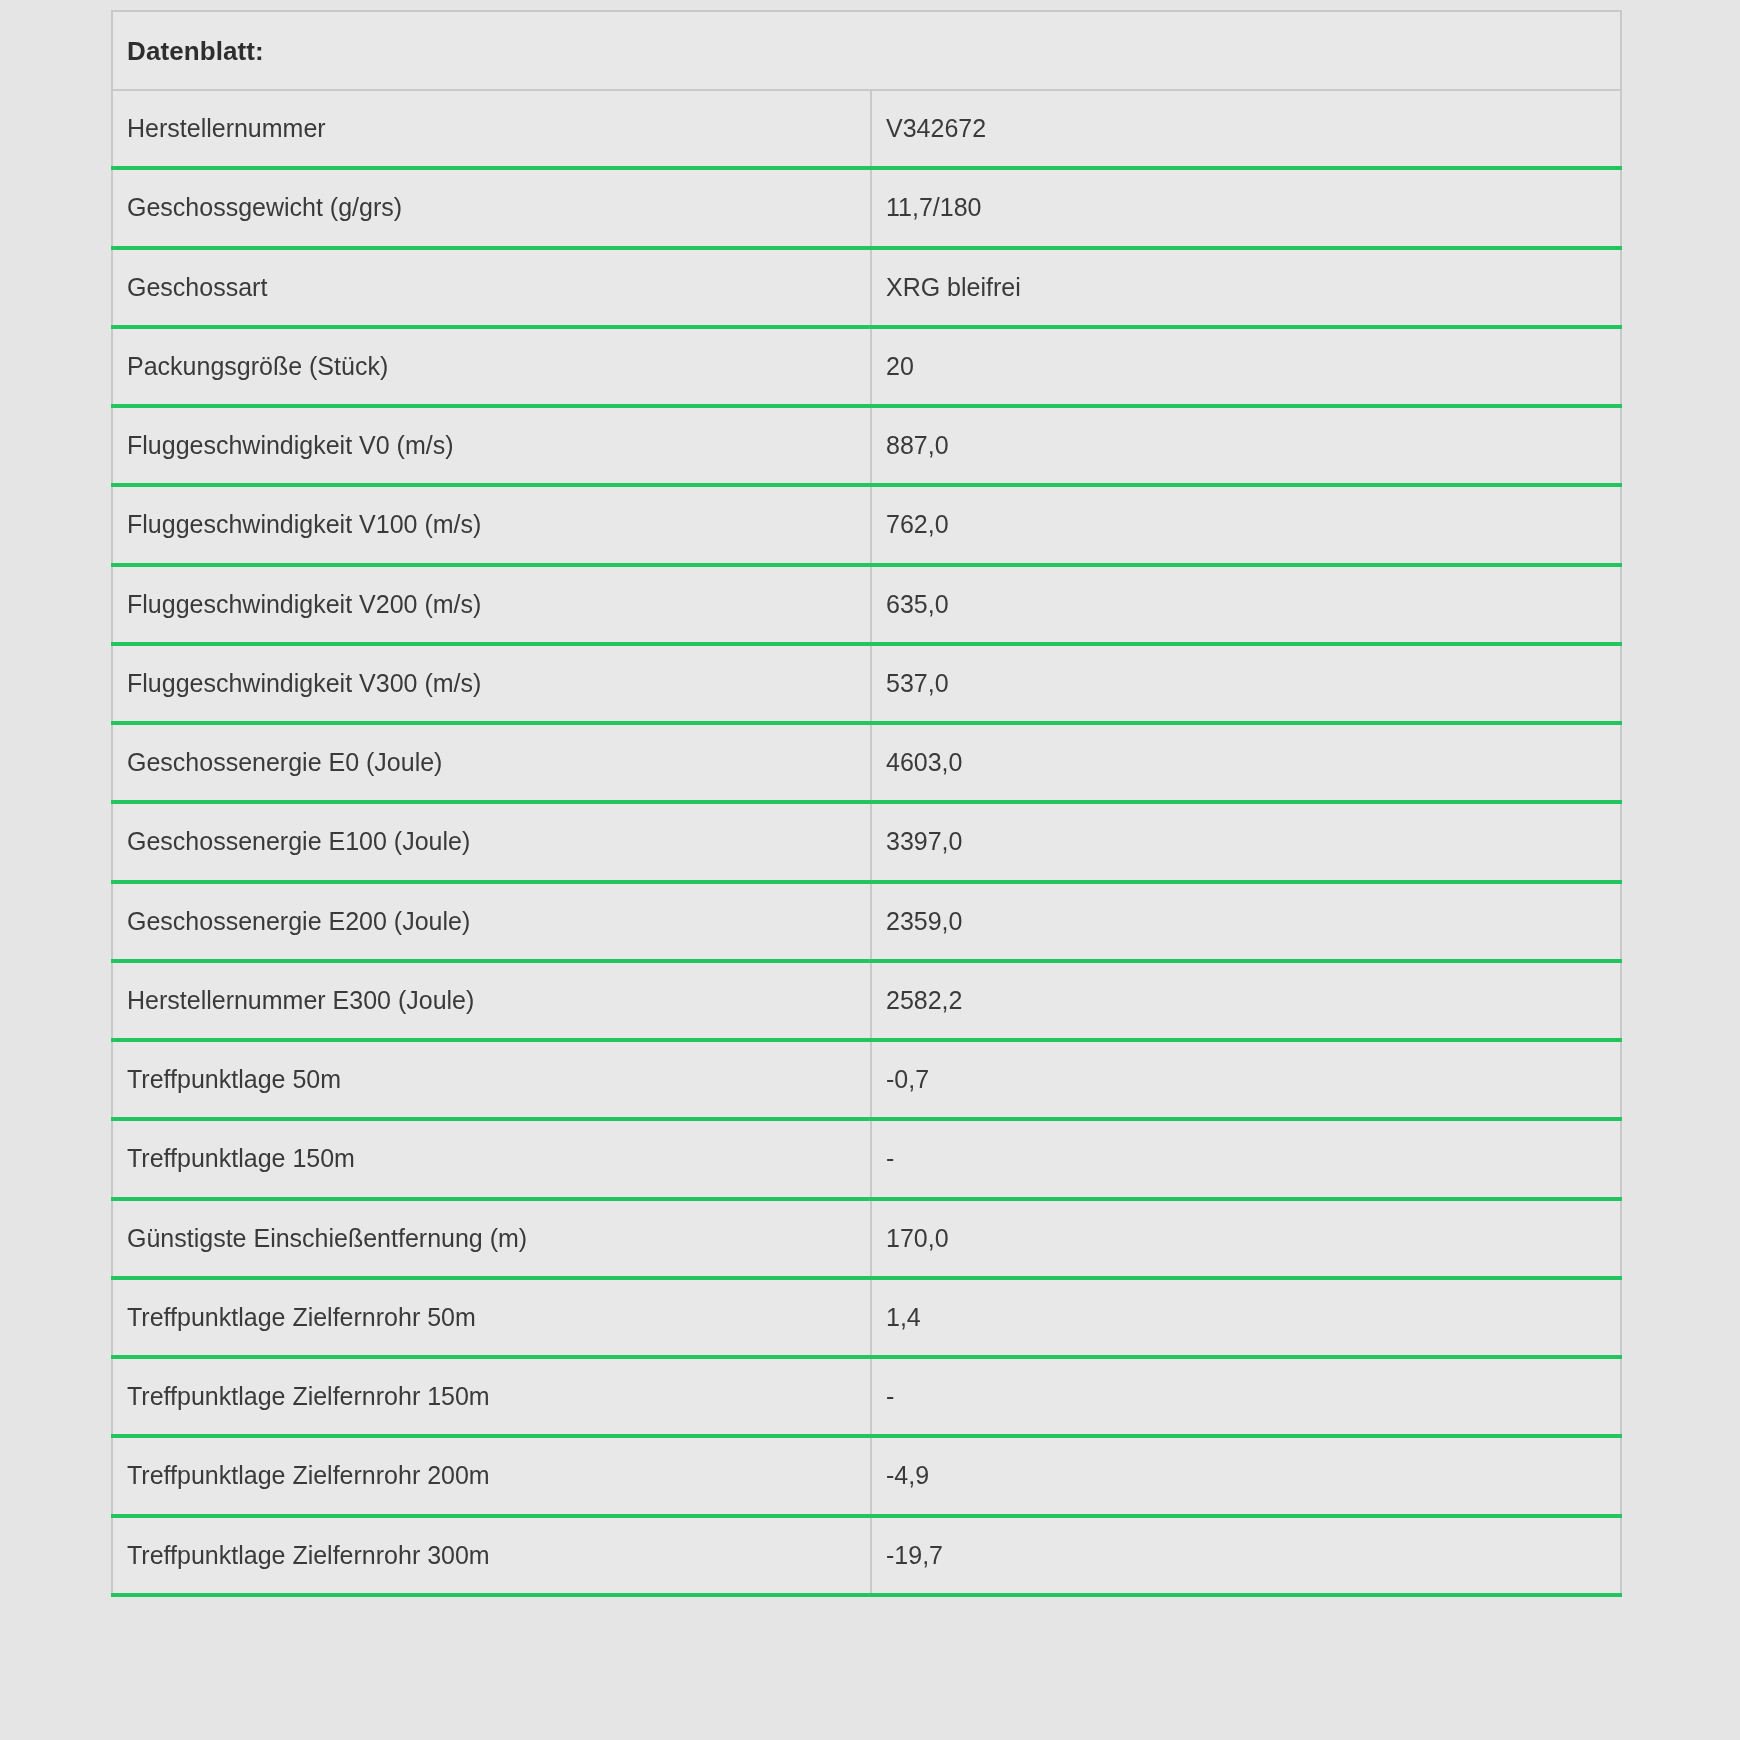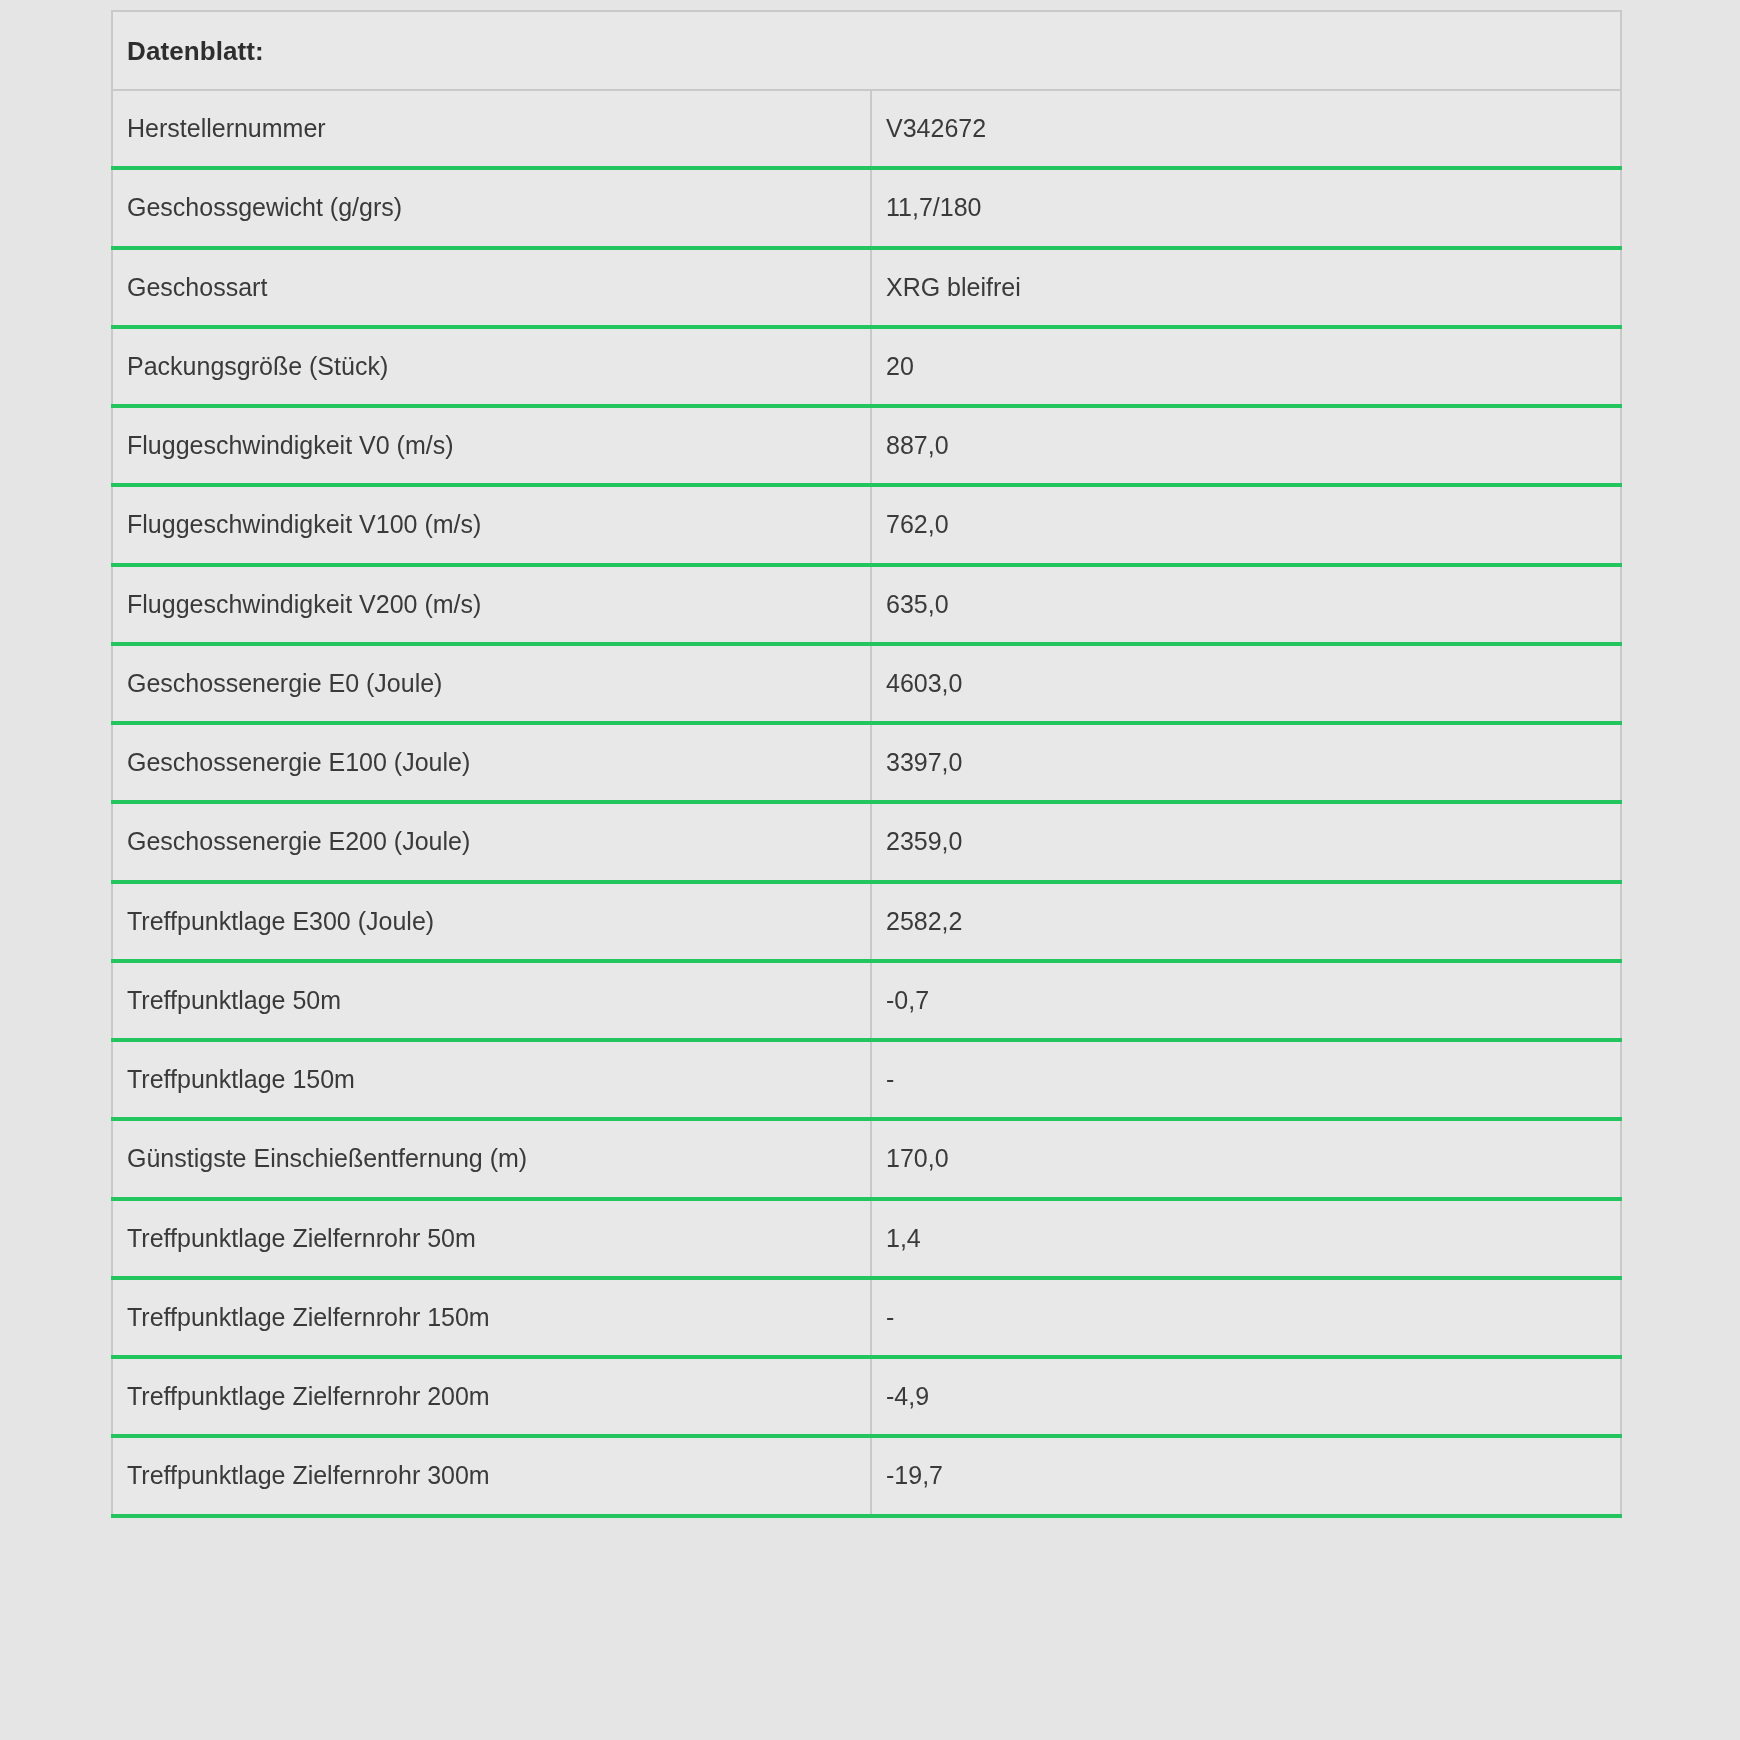--- a/index.html
+++ b/index.html
@@ -107,33 +107,37 @@
           </tr>
           <tr class="data-row">
             <td class="cell-label">Fluggeschwindigkeit V100 (m/s)</td>
             <td class="cell-value">762,0</td>
           </tr>
           <tr class="data-row">
             <td class="cell-label">Fluggeschwindigkeit V200 (m/s)</td>
             <td class="cell-value">635,0</td>
           </tr>
           <tr class="data-row">
+            <td class="cell-label">Fluggeschwindigkeit V300 (m/s)</td>
+            <td class="cell-value">537,0</td>
+          </tr>
+          <tr class="data-row">
             <td class="cell-label">Geschossenergie E0 (Joule)</td>
             <td class="cell-value">4603,0</td>
           </tr>
           <tr class="data-row">
             <td class="cell-label">Geschossenergie E100 (Joule)</td>
             <td class="cell-value">3397,0</td>
           </tr>
           <tr class="data-row">
             <td class="cell-label">Geschossenergie E200 (Joule)</td>
             <td class="cell-value">2359,0</td>
           </tr>
           <tr class="data-row">
-            <td class="cell-label">Treffpunktlage E300 (Joule)</td>
+            <td class="cell-label">Herstellernummer E300 (Joule)</td>
             <td class="cell-value">2582,2</td>
           </tr>
           <tr class="data-row">
             <td class="cell-label">Treffpunktlage 50m</td>
             <td class="cell-value">-0,7</td>
           </tr>
           <tr class="data-row">
             <td class="cell-label">Treffpunktlage 150m</td>
             <td class="cell-value">-</td>
           </tr>

